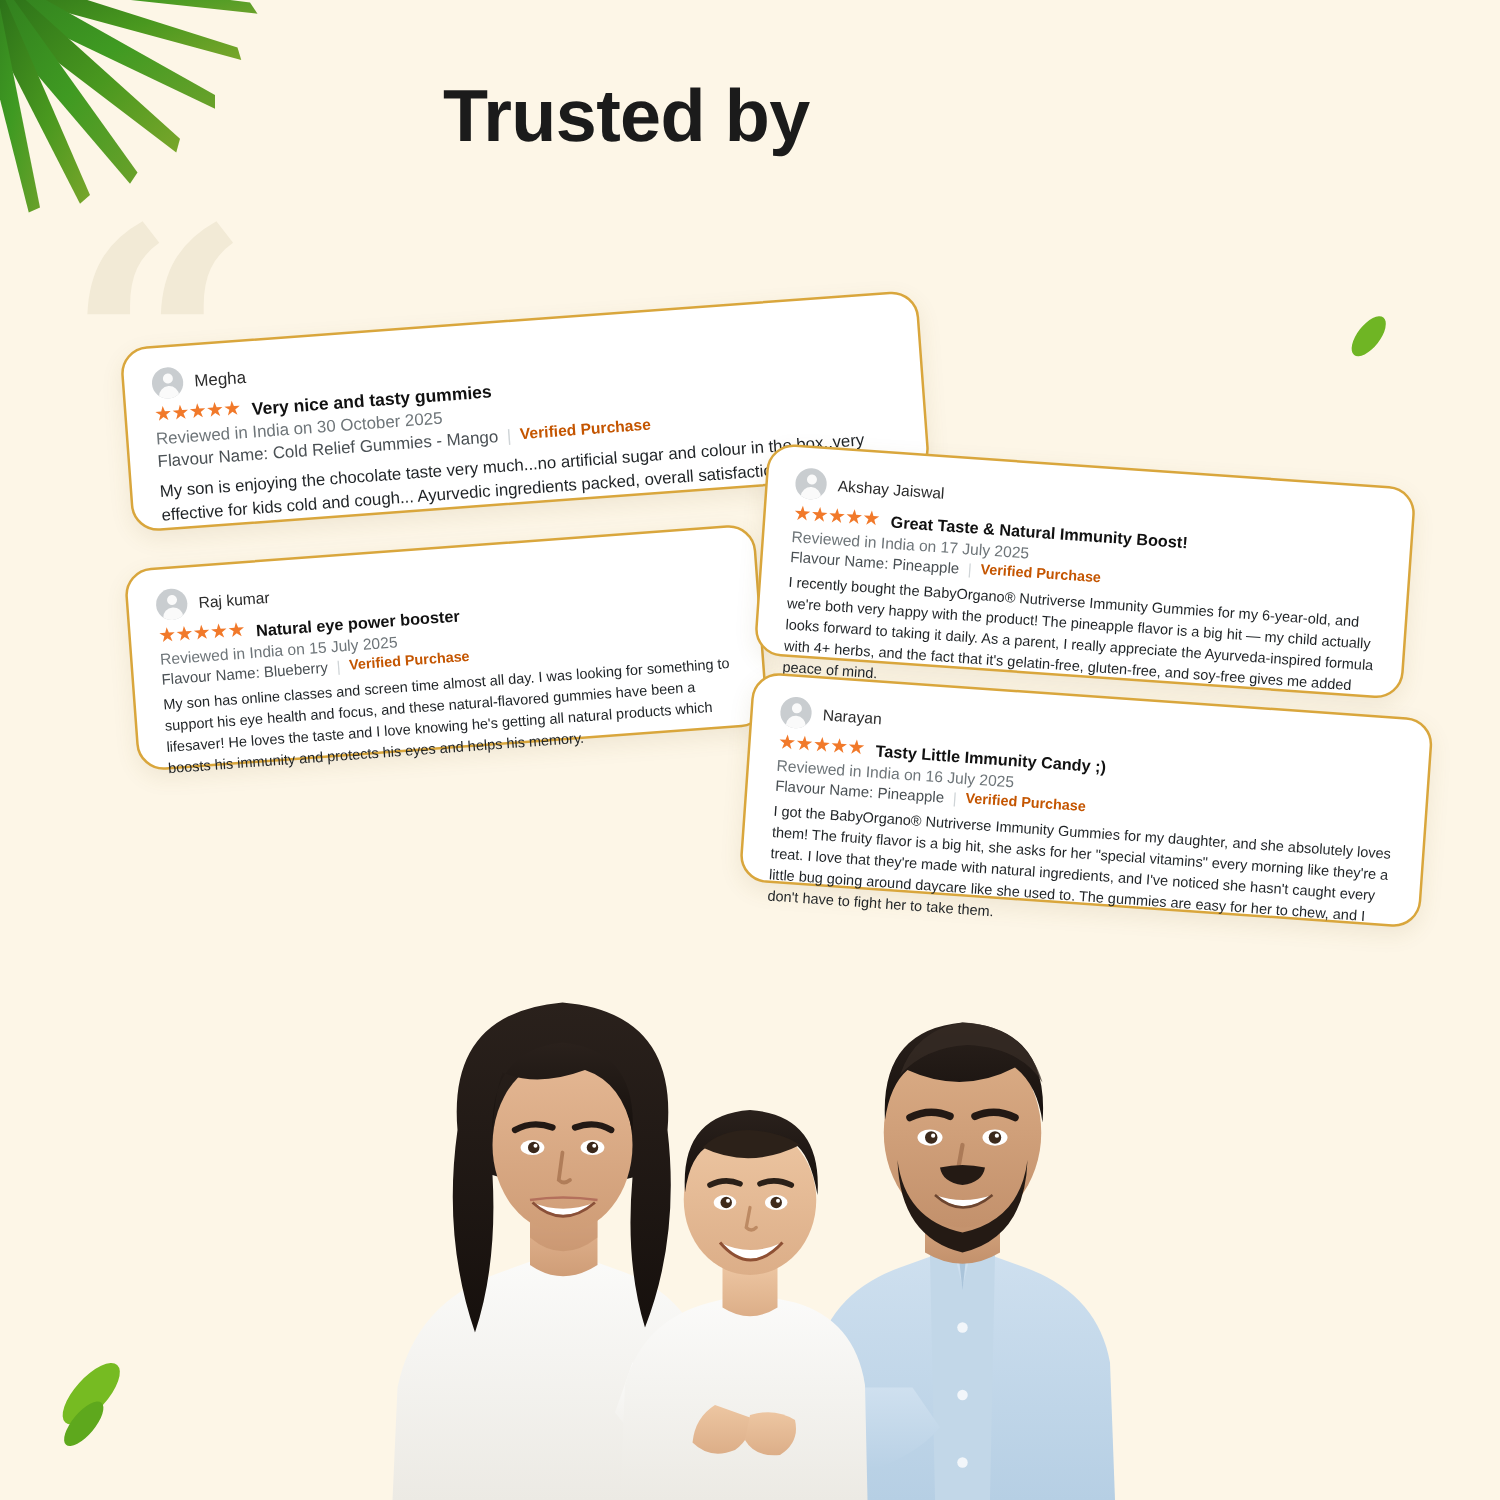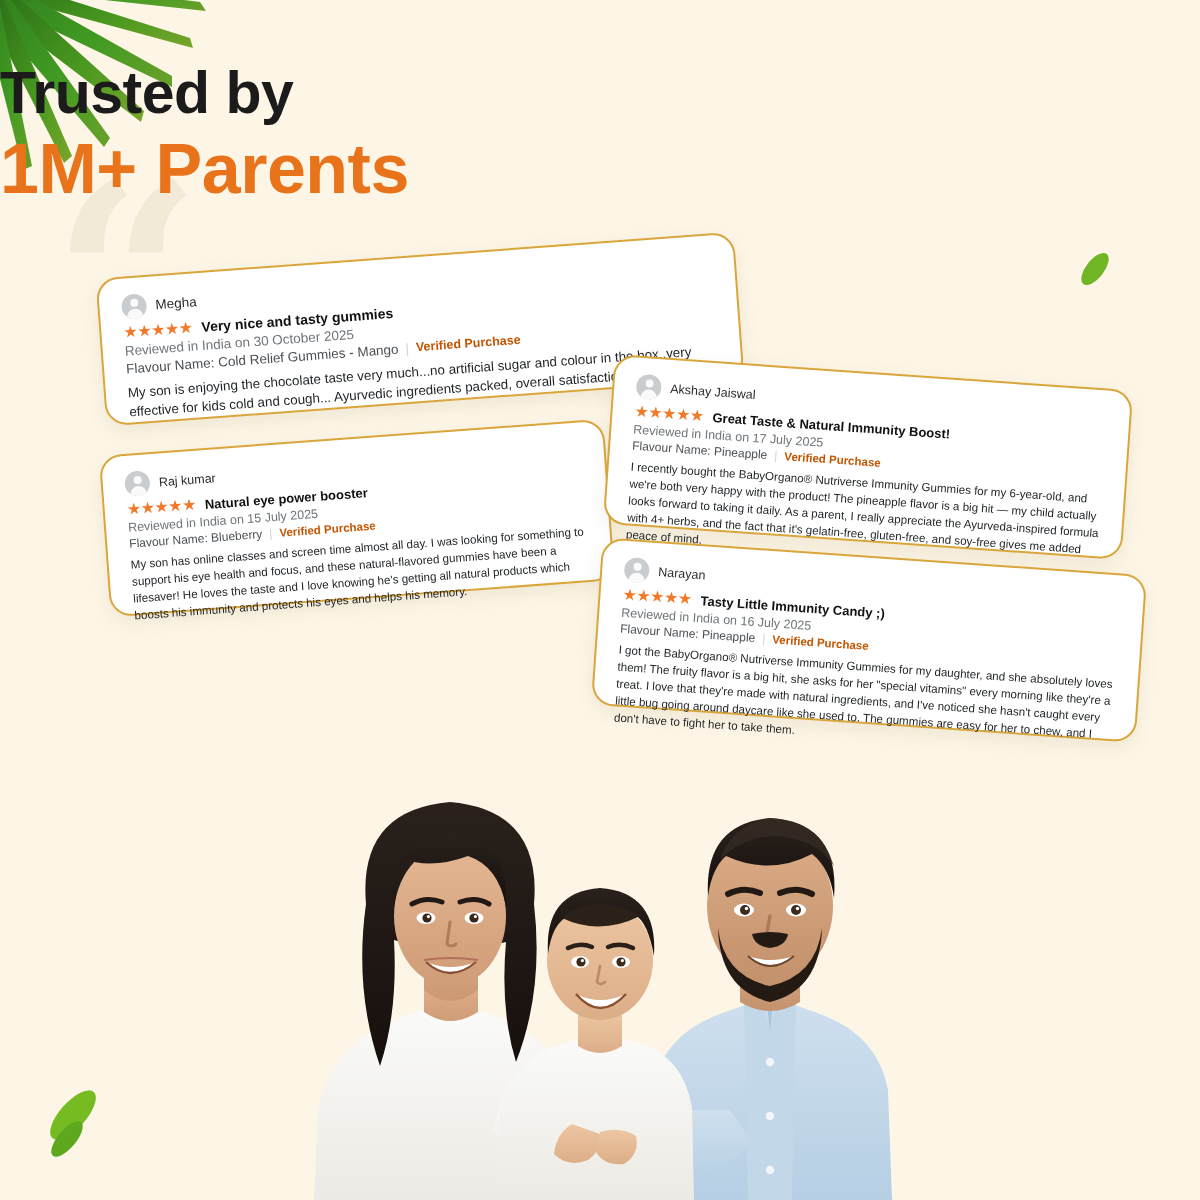--- a/index.html
+++ b/index.html
@@ -60,21 +60,21 @@
     top: 620px;
     font-size: 260px;
   }
 
   
   .heading {
     position: absolute;
     left: 0;
     top: 62px;
     width: 1002px;
-    text-align: left;
+    text-align: center;
   }
   .heading .line1 {
     display: block;
     font-size: 59px;
     font-weight: 700;
     color: #1b1b1b;
     letter-spacing: -0.5px;
     line-height: 1.08;
   }
   .heading .line2 {
@@ -270,21 +270,20 @@
   </svg>
   <svg class="leaf leaf-bl-2" viewBox="0 0 54 54">
     <ellipse cx="27" cy="27" rx="9" ry="22" fill="#5ea81d" transform="rotate(40 27 27)"></ellipse>
   </svg>
 
   <div class="quote-mark quote-open">“</div>
   <div class="quote-mark quote-close">”</div>
 
   <div class="heading">
     <span class="line1">Trusted by</span>
-    <span class="line2">1M+ Parents</span>
   </div>
 
   <svg class="photo" viewBox="0 0 620 510">
     <defs>
       <linearGradient id="skinM" x1="0" y1="0" x2="0" y2="1">
         <stop offset="0%" stop-color="#e4b793"></stop>
           <stop offset="100%" stop-color="#cf9d77"></stop>
       </linearGradient>
       <linearGradient id="skinD" x1="0" y1="0" x2="0" y2="1">
         <stop offset="0%" stop-color="#dcae87"></stop>

